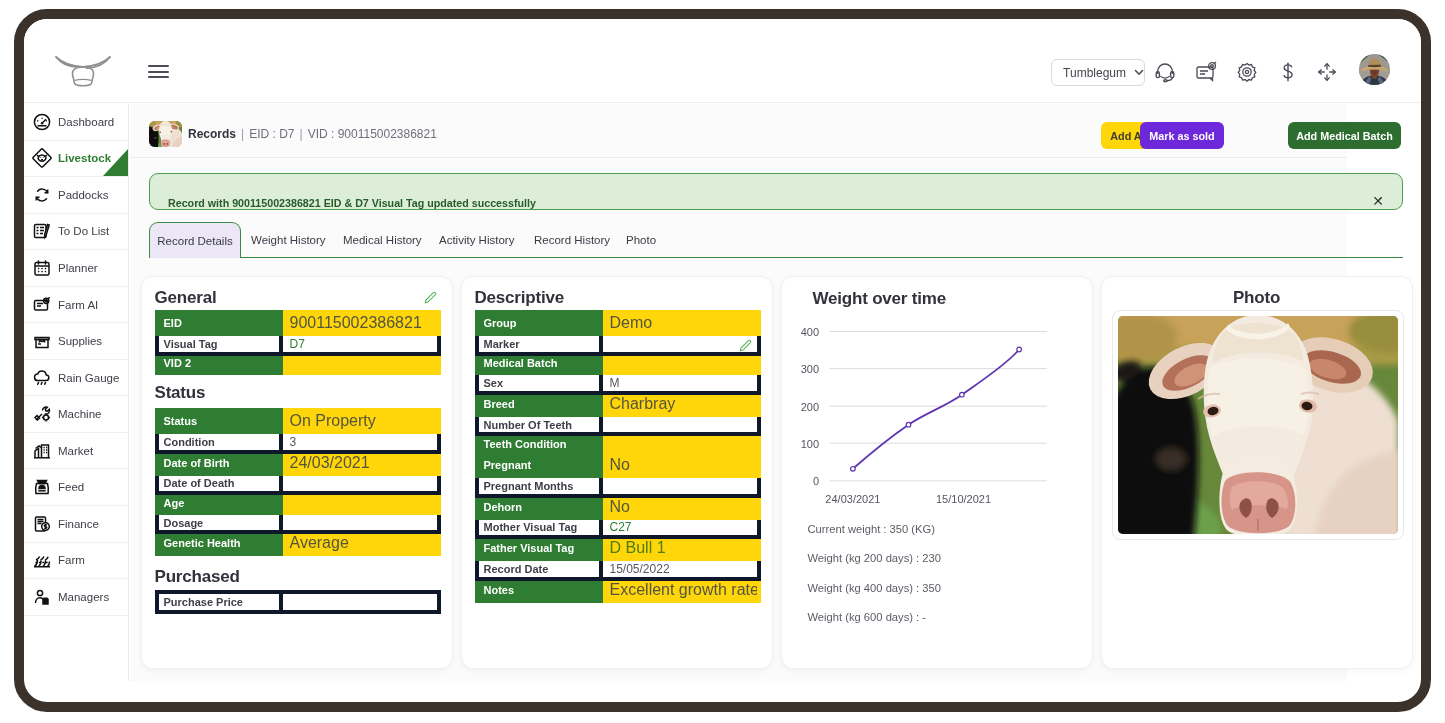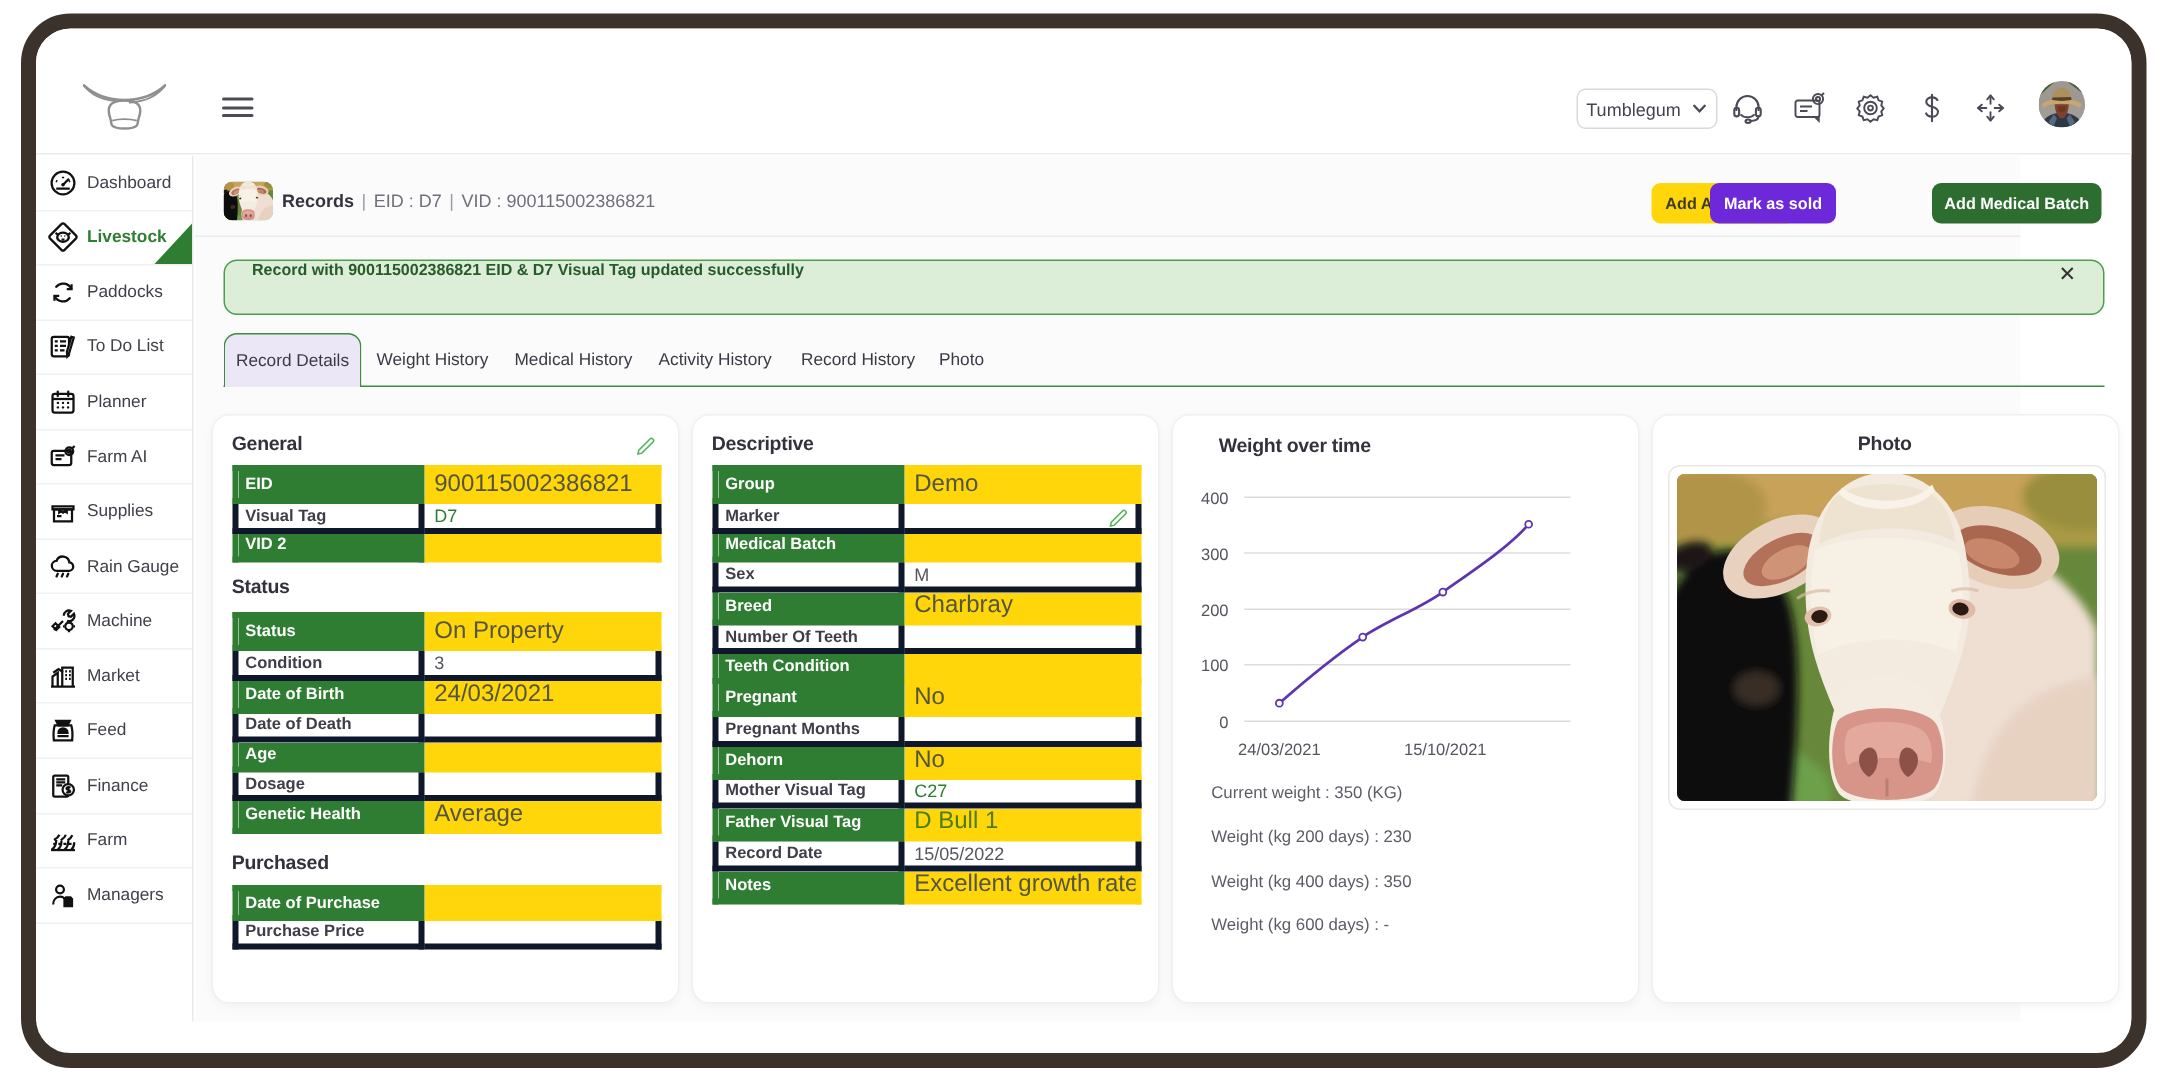--- a/index.html
+++ b/index.html
@@ -4,50 +4,50 @@
 <style>
 *{margin:0;padding:0;box-sizing:border-box}
 html,body{width:1445px;height:723px;background:#fff;font-family:"Liberation Sans",sans-serif;overflow:hidden}
 body{position:relative}
 .frame{position:absolute;left:14px;top:9px;width:1417px;height:703px;border:10px solid #3a322b;border-radius:33px;background:#fff;overflow:hidden}
 
 .header{position:absolute;left:0;top:0;width:100%;height:84px;background:#fff;border-bottom:1px solid #ececec;z-index:5}
 .logo{position:absolute;left:31px;top:36px}
 .burger{position:absolute;left:124px;top:46px;width:21px;height:13px;display:flex;flex-direction:column;justify-content:space-between}
 .burger span{display:block;height:2px;background:#4b4b57;border-radius:1px}
-.sel{position:absolute;left:1027px;top:40px;width:94px;height:27px;border:1px solid #d9d9e0;border-radius:6px;background:#fff;display:flex;align-items:center;justify-content:center;gap:8px;font-size:12px;color:#44444e}
+.sel{position:absolute;left:1027px;top:40px;width:94px;height:27px;border:1px solid #d9d9e0;border-radius:6px;background:#fff;display:flex;align-items:center;justify-content:flex-end;gap:8px;font-size:12px;color:#44444e}
 .hicon{position:absolute;top:41px;width:24px;height:24px;color:#4b4b57}
 .avatar{position:absolute;left:1335px;top:35px;width:31px;height:31px;border-radius:50%;overflow:hidden}
 
 .sidebar{position:absolute;left:0;top:85px;width:105px;height:577px;background:#fff;border-right:1px solid #e9e9e9;z-index:4}
 .sitem{position:relative;height:36.55px;display:flex;align-items:center;padding-left:8px;gap:6px;border-bottom:1px solid #f1f1f1;font-size:11.5px;color:#40404a}
 .sitem svg{flex:0 0 auto}
 .sitem svg *{stroke-width:1.5px}
 .sitem.active{color:#2e7d32;font-weight:bold}
 .wedge{position:absolute;right:0;bottom:0;width:0;height:0;border-bottom:27px solid #2e7d32;border-left:25px solid transparent}
 
 .main{position:absolute;left:106px;top:85px;width:1217px;height:577px;background:#fbfbfc}
 .recrow{position:absolute;left:0;top:0;width:100%;height:54px;border-bottom:1px solid #ececec}
 .thumb{position:absolute;left:19px;top:17px;width:33px;height:26px;border-radius:6px;overflow:hidden}
 .rectitle{position:absolute;left:58px;top:23px;font-size:12px;color:#6f6f7b;white-space:nowrap}
 .rectitle b{color:#33333d;font-weight:bold}
 .rectitle .sep{color:#9a9aa5;padding:0 5px}
 .btn{position:absolute;top:18px;height:27px;border-radius:6px;font-size:10.8px;font-weight:bold;display:flex;align-items:center;justify-content:center;color:#fff;white-space:nowrap}
 .btn.yellow{left:971px;width:96px;background:#ffd60a;color:#3d3d2a}
 .btn.green1{left:1010px;width:84px;background:#6d28d9}
 .btn.green2{left:1158px;width:113px;background:#2d6e30}
-.banner{position:absolute;left:19px;top:69px;width:1254px;height:37px;background:#dcedd8;border:1px solid #4c9e4f;border-radius:9px;display:flex;align-items:flex-start;padding:0 18px;font-size:10.7px;font-weight:bold;color:#275c2a}
+.banner{position:absolute;left:19px;top:69px;width:1254px;height:37px;background:#dcedd8;border:1px solid #4c9e4f;border-radius:9px;display:flex;align-items:flex-end;padding:0 18px;font-size:10.7px;font-weight:bold;color:#275c2a}
 .banner .x{margin-left:auto;color:#333;font-size:14px;font-weight:normal}
 .tabs{position:absolute;left:19px;top:118px;width:1254px;height:36px}
 .tabs::after{content:"";position:absolute;left:0;right:0;bottom:0;height:1px;background:#3f8a43}
 .tab{position:absolute;top:0;height:36px;display:flex;align-items:center;font-size:11.5px;color:#3a3a44;white-space:nowrap}
 .tab.active{background:#ece7f6;border:1px solid #3f8a43;border-bottom:none;border-radius:9px 9px 0 0;justify-content:center;z-index:2}
 
 .card{position:absolute;top:172px;width:312px;height:393px;background:#fff;border:1px solid #f0f0f2;border-radius:12px;box-shadow:0 2px 6px rgba(0,0,0,.04)}
-.card h3{font-size:13px;color:#32323c;letter-spacing:-.2px}
+.card h3{font-size:17px;color:#32323c;letter-spacing:-.2px}
 .gtable{width:286px;border-collapse:collapse;table-layout:fixed}
 .gtable td{height:19.6px;font-size:11px;padding:0 0 0 5px;border:4px solid #0f172a;font-weight:bold;color:#3e3e48;overflow:hidden;white-space:nowrap}
 .gtable td.lab{width:124px}
 .gtable tr.g td.lab{background:#2e7d32;color:#fff;border-color:#2e7d32}
 .gtable tr.g td.val{background:#ffd60a;border-color:#ffd60a;color:#55553f;font-weight:normal;padding-left:7px;font-size:16px}
 .gtable tr.w td.val{font-weight:normal;color:#55555f;padding-left:7px;font-size:12px}
 .green-val{color:#2e7d32!important}
 .pencil{position:absolute;right:15px;top:14px}
 </style>
 </head>
@@ -331,24 +331,20 @@
             </tr>
         <tr class="g">
               <td class="lab">Genetic Health</td>
               <td class="val">Average</td>
             </tr>
       </tbody>
         </table>
       <h3 style="position:absolute;left:13px;top:290px">Purchased</h3>
       <table class="gtable" style="position:absolute;left:13px;top:313px">
         <tbody>
-            <tr class="g">
-              <td class="lab">Date of Purchase</td>
-              <td class="val"></td>
-            </tr>
         <tr class="w">
               <td class="lab">Purchase Price</td>
               <td class="val"></td>
             </tr>
       </tbody>
         </table>
     </div>
 
     <div class="card" style="left:330.5px">
       <h3 style="position:absolute;left:13px;top:11px">Descriptive</h3>

